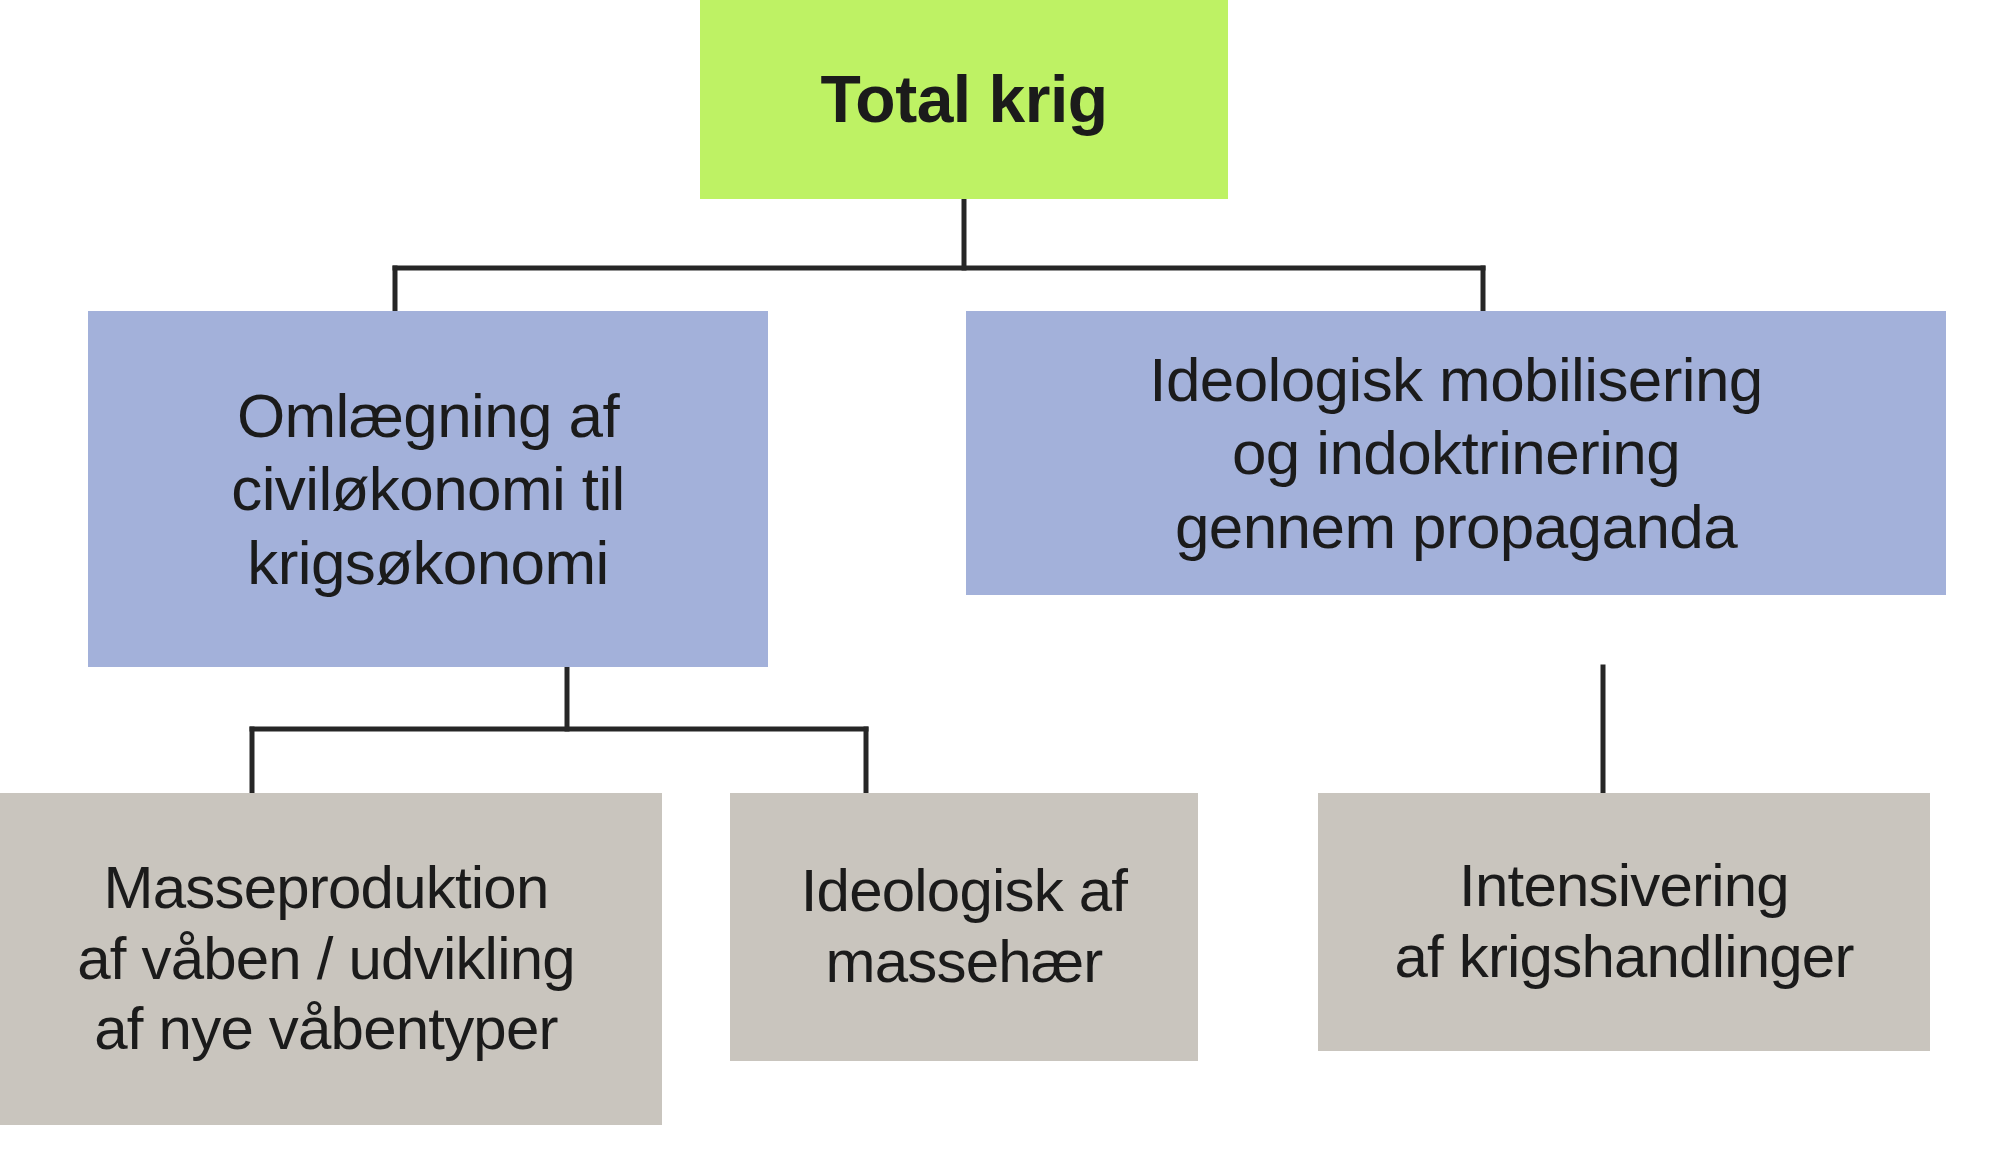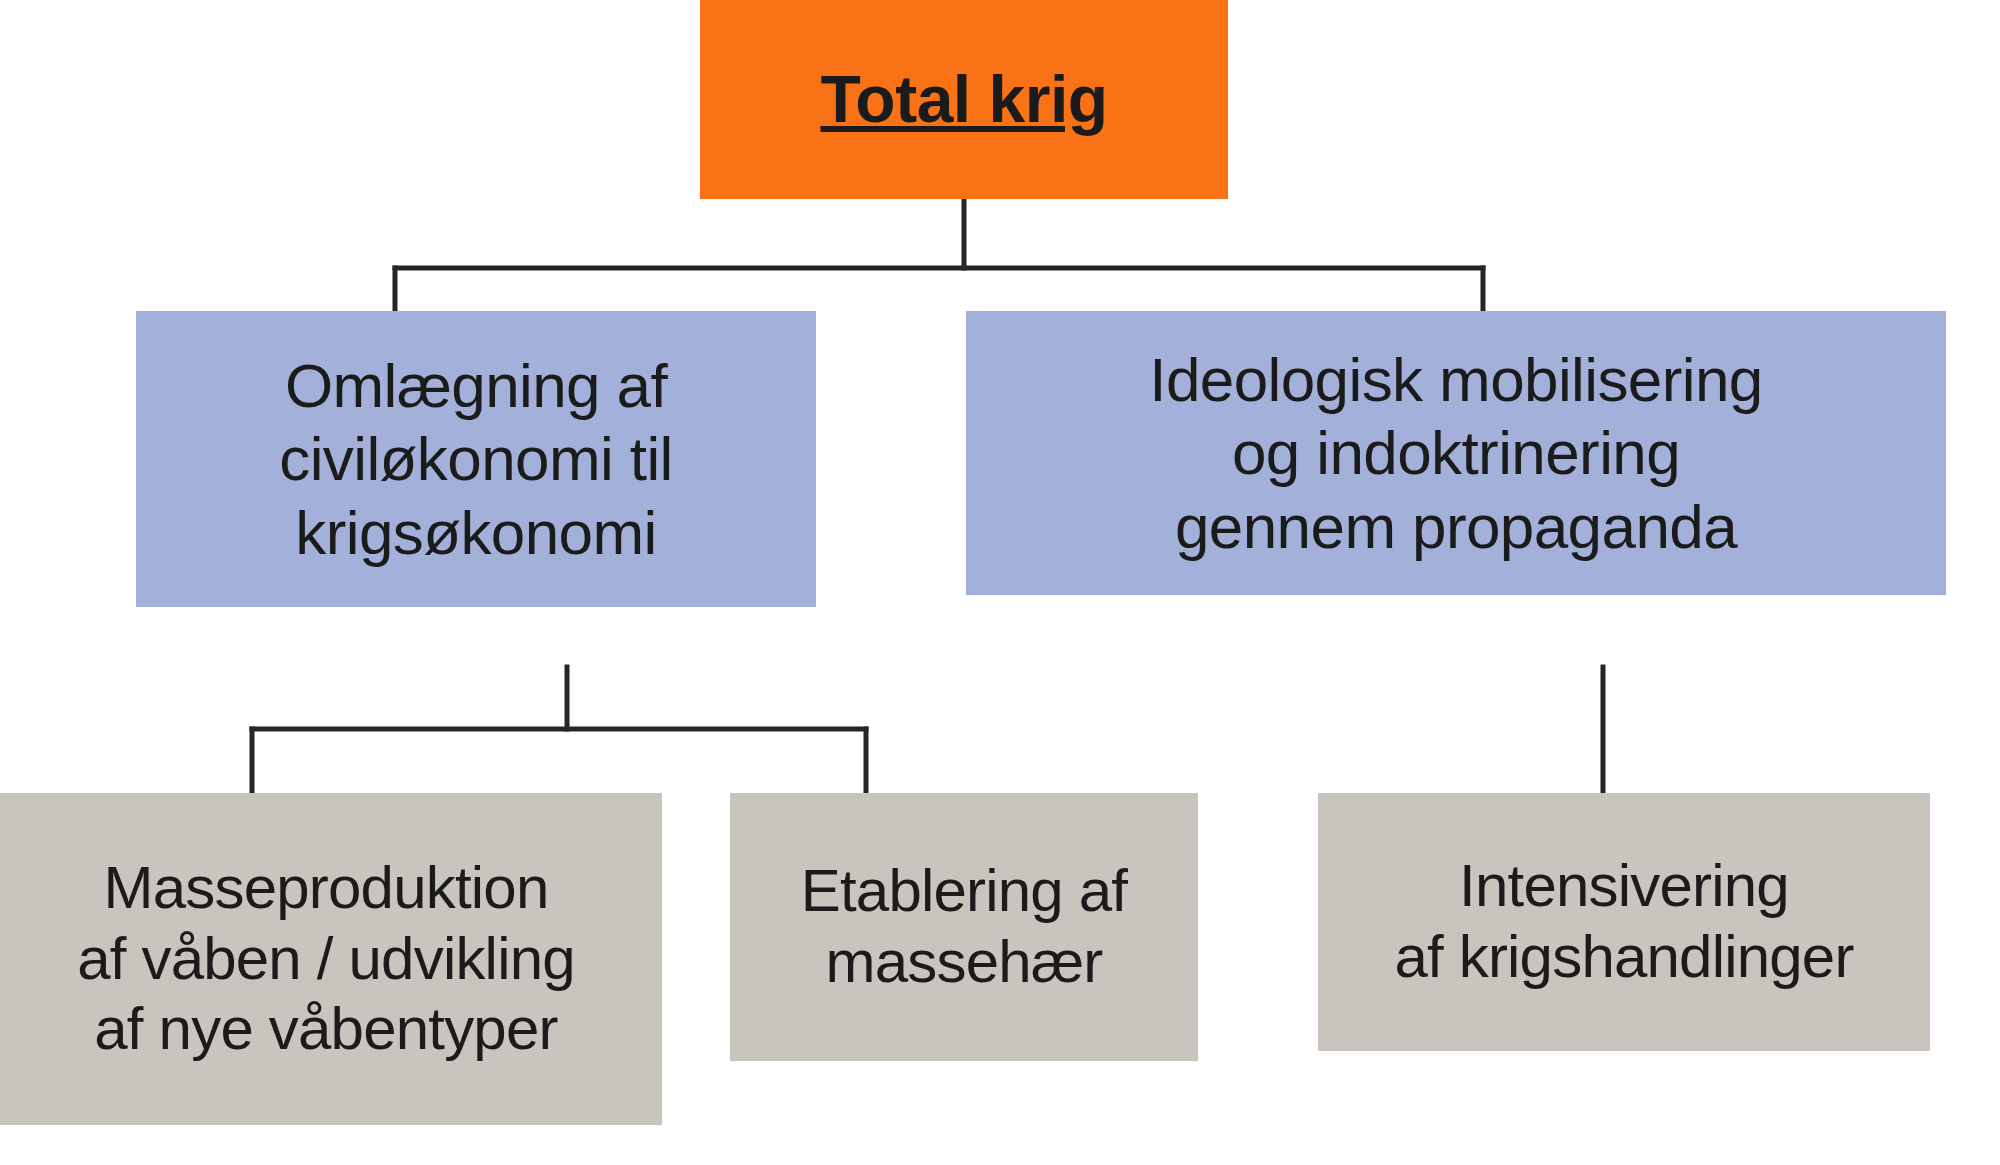--- a/index.html
+++ b/index.html
@@ -30,41 +30,40 @@
     box-sizing: border-box;
     display: flex;
     align-items: center;
     justify-content: center;
     text-align: center;
     color: #1b1b1b;
     line-height: 1.18;
     white-space: pre-line;
   }
   .node-root {
-    background: #f97316;
+    background: #bef264;
     font-weight: bold;
     font-size: 66px;
     letter-spacing: -0.5px;
-    text-decoration: underline;
   }
   .node-branch {
     background: #a3b1da;
     font-weight: normal;
     font-size: 62px;
     letter-spacing: -0.6px;
   }
   .node-leaf {
     background: #c9c5be;
     font-weight: normal;
     font-size: 60px;
     letter-spacing: -0.8px;
   }
   
   #node-total-krig        { left: 700px;  top: 0px;    width: 528px; height: 199px; }
-  #node-omlaegning        { left: 88px;   top: 311px;  width: 680px; height: 296px; margin-left: 48px; }
+  #node-omlaegning        { left: 88px;   top: 311px;  width: 680px; height: 356px; }
   #node-ideologisk        { left: 966px;  top: 311px;  width: 980px; height: 284px; }
   #node-masseproduktion   { left: -10px;  top: 793px;  width: 672px; height: 332px; }
   #node-etablering        { left: 730px;  top: 793px;  width: 468px; height: 268px; }
   #node-intensivering     { left: 1318px; top: 793px;  width: 612px; height: 258px; }
 </style>
 </head>
 <body>
 
 <div id="diagram-canvas">
 
@@ -96,19 +95,19 @@
 krigsøkonomi</div>
 
   <div class="node node-branch" id="node-ideologisk">Ideologisk mobilisering
 og indoktrinering
 gennem propaganda</div>
 
   <div class="node node-leaf" id="node-masseproduktion">Masseproduktion
 af våben / udvikling
 af nye våbentyper</div>
 
-  <div class="node node-leaf" id="node-etablering">Etablering af
+  <div class="node node-leaf" id="node-etablering">Ideologisk af
 massehær</div>
 
   <div class="node node-leaf" id="node-intensivering">Intensivering
 af krigshandlinger</div>
 
 </div>
 
 </body></html>

